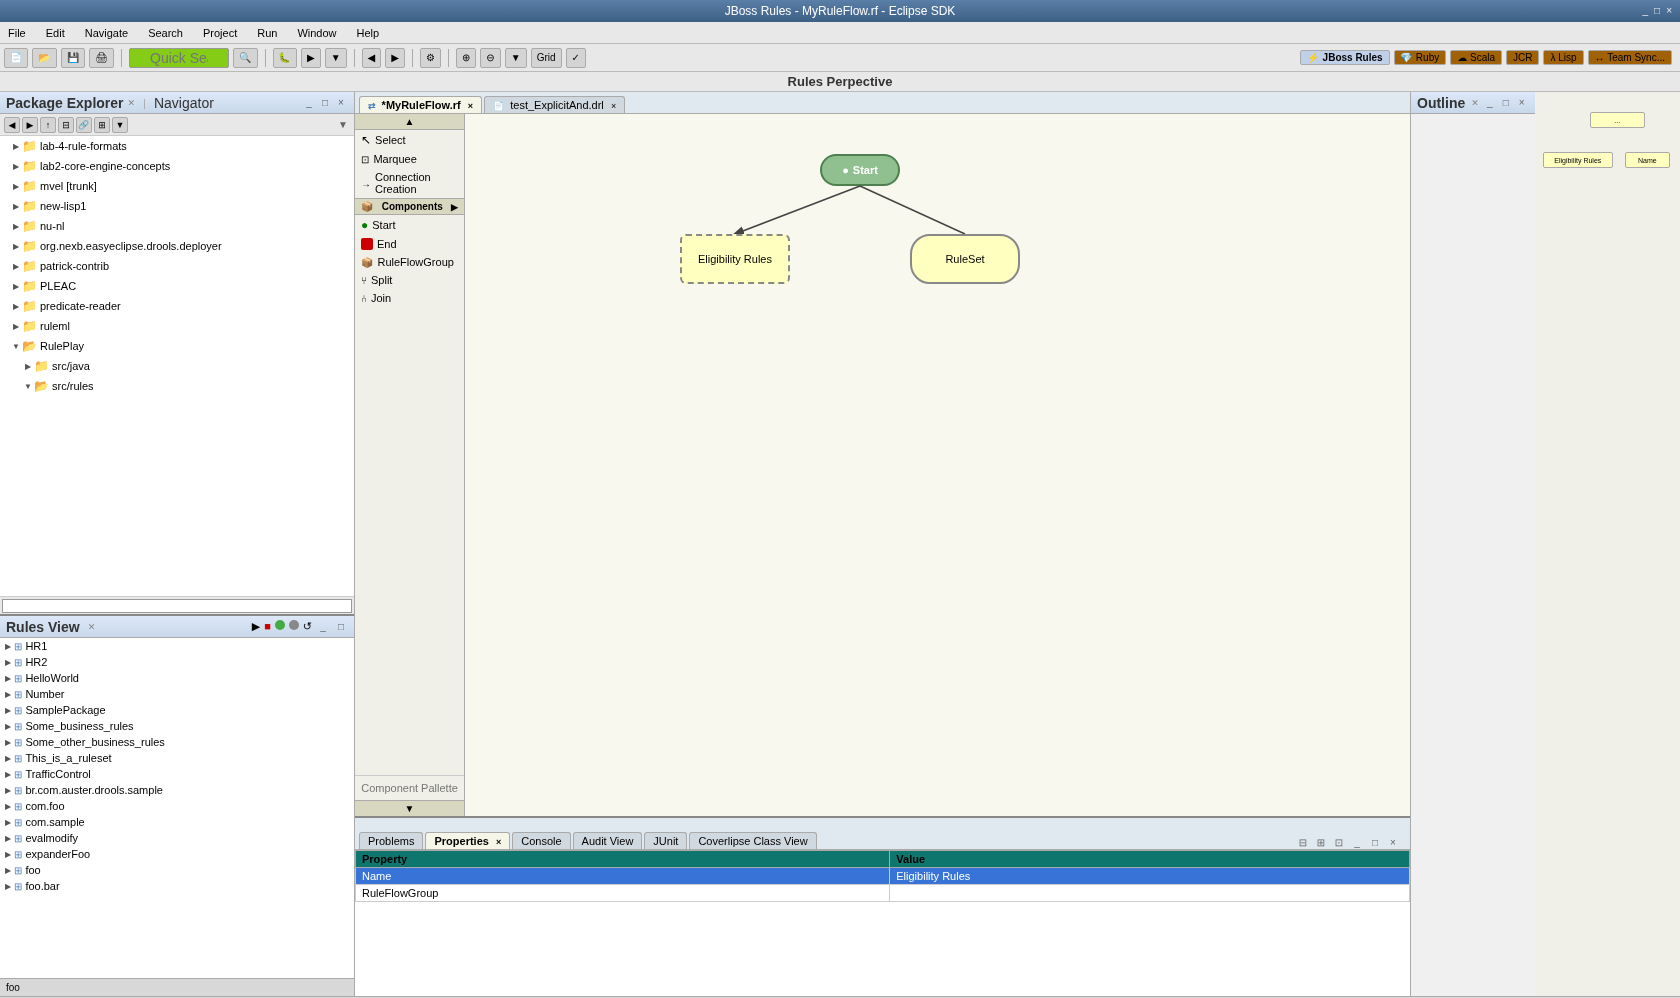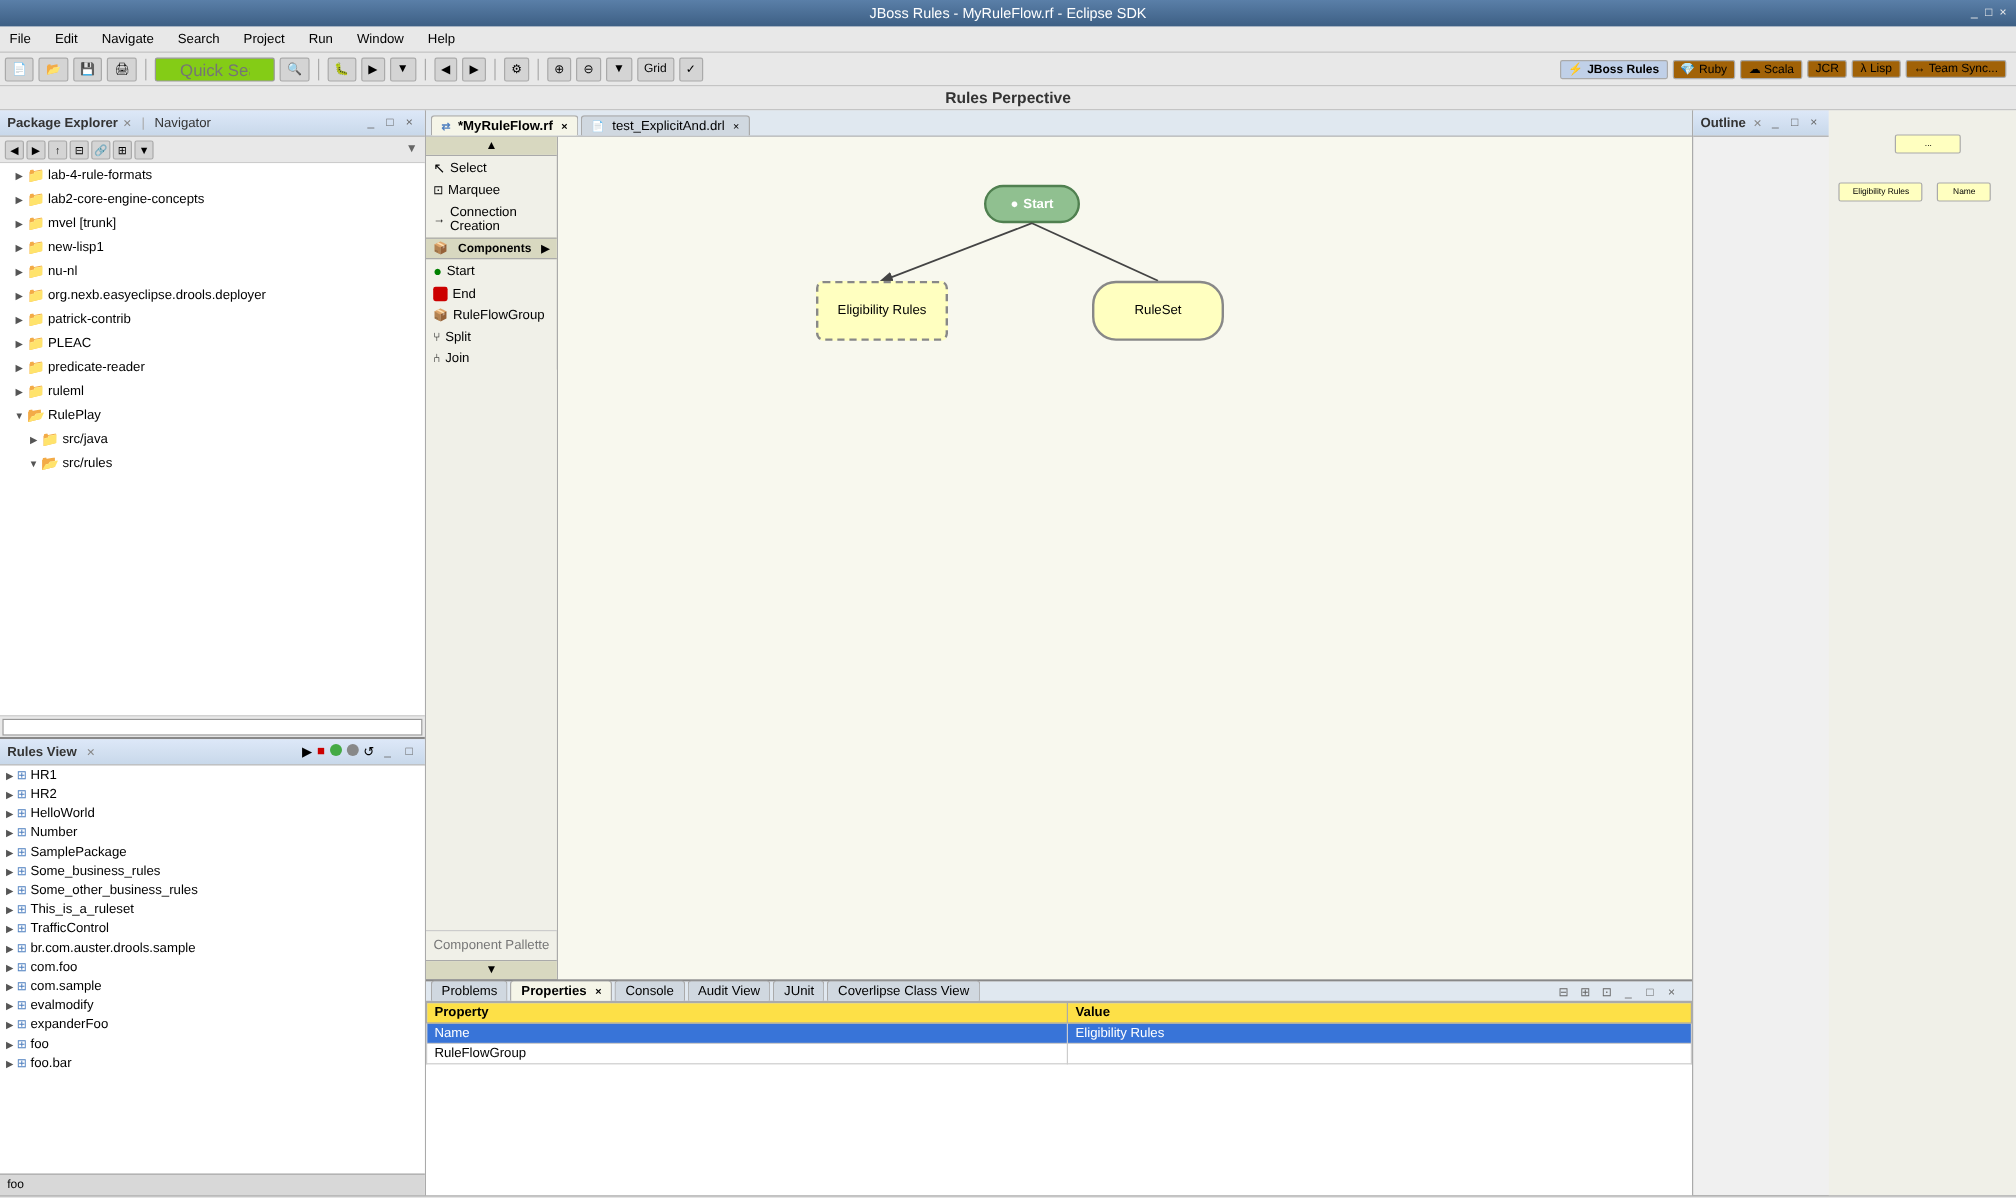--- a/index.html
+++ b/index.html
@@ -22,21 +22,21 @@
 
     
     #main { display: flex; height: calc(998px - 94px); }
 
     
     #left-panel { width: 355px; display: flex; flex-direction: column; border-right: 1px solid #aaa; }
 
     
     #package-explorer { flex: 1; display: flex; flex-direction: column; border-bottom: 2px solid #888; }
     .panel-header { background: linear-gradient(to bottom, #dde8f8, #c8d8ea); border-bottom: 1px solid #aaa; height: 22px; display: flex; align-items: center; padding: 0 6px; gap: 4px; }
-    .panel-title { font-size: 11px; font-weight: bold; color: #333; }
+    .panel-title { font-size: 14px; font-weight: bold; color: #333; }
     .panel-toolbar { background: #e8e8e8; border-bottom: 1px solid #ccc; height: 22px; display: flex; align-items: center; padding: 0 4px; gap: 2px; }
     .small-btn { background: #d4d4d4; border: 1px solid #aaa; border-radius: 2px; width: 16px; height: 16px; font-size: 9px; cursor: pointer; display: flex; align-items: center; justify-content: center; }
 
     .tree-container { flex: 1; overflow-y: auto; overflow-x: auto; background: white; }
     .tree-item { display: flex; align-items: center; padding: 1px 0; cursor: pointer; white-space: nowrap; }
     .tree-item.selected { background: #3874d8; color: white; }
     .tree-indent { display: inline-block; }
     .tree-arrow { width: 12px; display: inline-flex; align-items: center; justify-content: center; font-size: 8px; color: #555; }
     .tree-icon { width: 16px; height: 16px; margin-right: 2px; display: inline-flex; align-items: center; justify-content: center; }
     .folder-icon { color: #e8a000; font-size: 12px; }
@@ -65,28 +65,28 @@
     #diagram-canvas { flex: 1; background: #f8f8ee; position: relative; overflow: hidden; }
 
     
     .diagram-node { position: absolute; display: flex; align-items: center; justify-content: center; font-size: 11px; cursor: pointer; }
     .start-node { width: 80px; height: 32px; background: #90c090; border: 2px solid #508050; border-radius: 16px; color: white; font-weight: bold; }
     .eligibility-node { width: 110px; height: 50px; background: #ffffc0; border: 2px solid #888; border-radius: 6px; text-align: center; padding: 4px; }
     .ruleset-node { width: 110px; height: 50px; background: #ffffc0; border: 2px solid #888; border-radius: 20px; text-align: center; padding: 4px; }
 
     
     #bottom-panel { height: 180px; border-top: 2px solid #888; display: flex; flex-direction: column; }
-    #bottom-tabs { background: #e0e8f0; border-bottom: 1px solid #aaa; height: 17px; display: flex; align-items: flex-end; padding: 0 4px; }
+    #bottom-tabs { background: #e0e8f0; border-bottom: 1px solid #aaa; height: 32px; display: flex; align-items: flex-end; padding: 0 4px; }
     .bottom-tab { background: #d0d8e0; border: 1px solid #aaa; border-bottom: none; padding: 2px 8px; font-size: 11px; cursor: pointer; margin-right: 2px; border-radius: 3px 3px 0 0; }
     .bottom-tab.active { background: #f5f5e8; font-weight: bold; }
     #bottom-content { flex: 1; overflow-y: auto; background: white; }
 
     
     .properties-table { width: 100%; border-collapse: collapse; }
-    .properties-table th { background: #fde047; padding: 2px 6px; text-align: left; font-size: 11px; font-weight: bold; border: 1px solid #aaa; }
+    .properties-table th { background: #0f766e; padding: 2px 6px; text-align: left; font-size: 11px; font-weight: bold; border: 1px solid #aaa; }
     .properties-table td { padding: 2px 6px; font-size: 11px; border: 1px solid #ccc; }
     .properties-table tr.selected td { background: #3874d8; color: white; }
 
     
     #right-panel { width: 270px; border-left: 1px solid #aaa; display: flex; flex-direction: row; }
     #outline-panel { flex: 1; background: #f0f0e8; overflow: hidden; }
 
     
     ::-webkit-scrollbar { width: 8px; height: 8px; }
     ::-webkit-scrollbar-track { background: #f0f0f0; }

